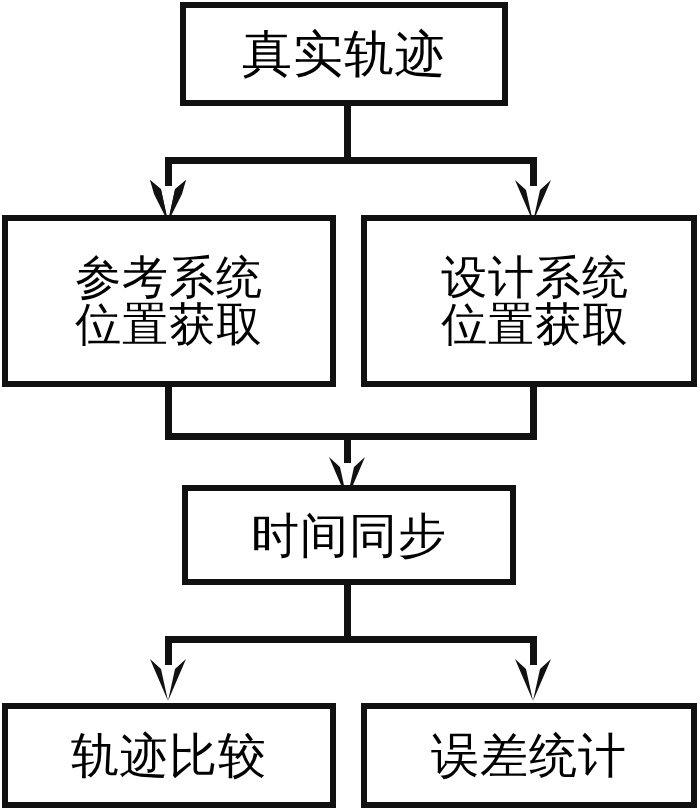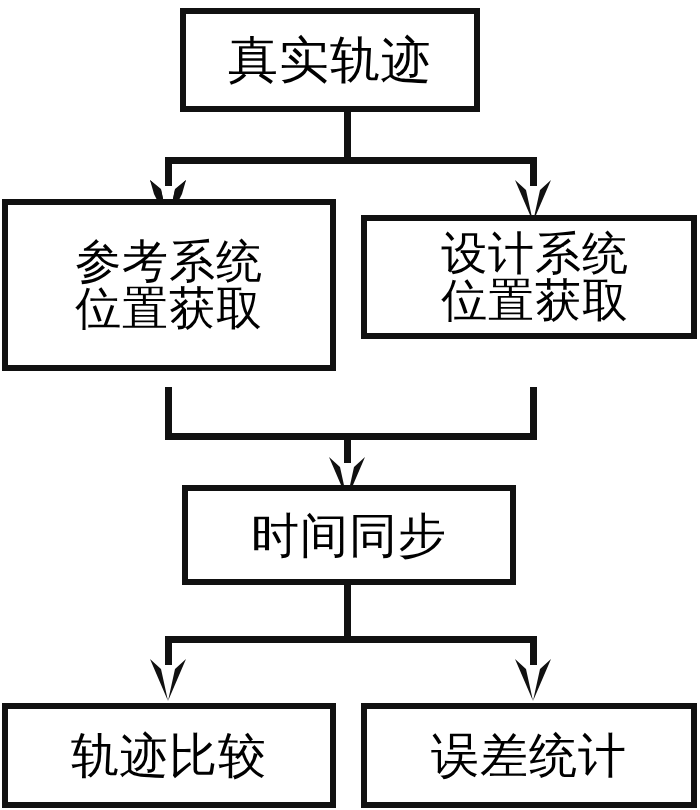--- a/index.html
+++ b/index.html
@@ -28,29 +28,29 @@
     color: #000000;
     line-height: 1.02;
   }
   .node .line {
     display: block;
     white-space: nowrap;
     letter-spacing: 0.02em;
   }
   
   #node-true-trajectory {
-    left: 180px; top: 8px; width: 300px; height: 104px;
+    left: 180px; top: 2px; width: 328px; height: 104px;
     font-size: 50px;
   }
   #node-reference-system {
-    left: 2px; top: 199px; width: 334px; height: 172px;
+    left: 2px; top: 215px; width: 334px; height: 172px;
     font-size: 46px;
   }
   #node-design-system {
-    left: 361px; top: 215px; width: 336px; height: 124px;
+    left: 361px; top: 215px; width: 336px; height: 172px;
     font-size: 46px;
     padding-left: 12px;
   }
   #node-time-sync {
     left: 182px; top: 485px; width: 334px; height: 100px;
     font-size: 48px;
     align-items: center;
   }
   #node-trajectory-compare {
     left: 2px; top: 703px; width: 334px; height: 105px;

